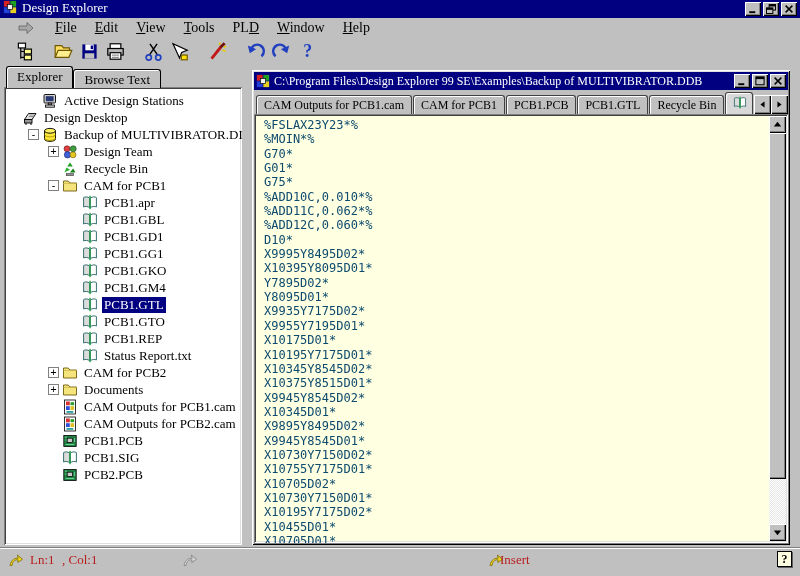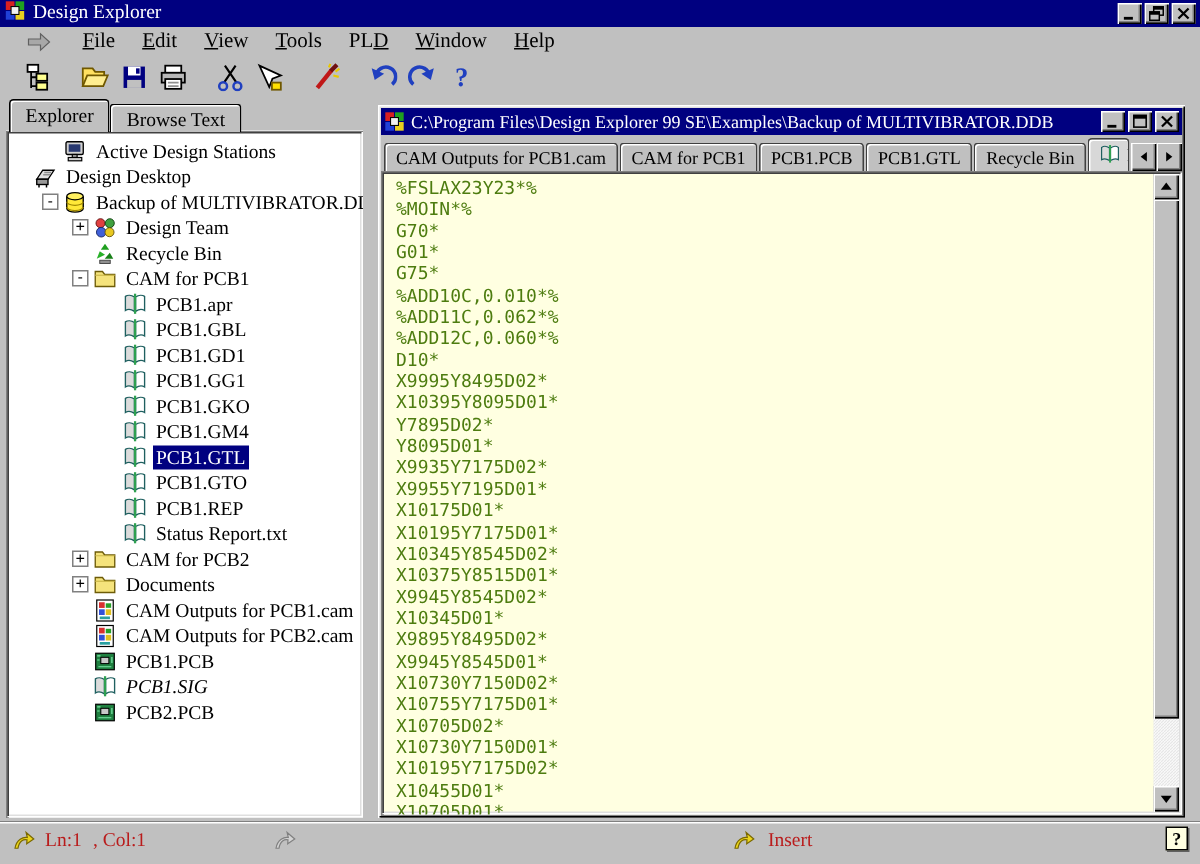--- a/index.html
+++ b/index.html
@@ -61,21 +61,21 @@
     border-radius:3px 3px 0 0; box-shadow: inset 1px 1px 0 #fff; height:19px; white-space:nowrap; margin-right:1px; }
   .dtab.active { height:22px; display:flex; align-items:center; gap:4px; margin-left:auto; max-width:96px; overflow:hidden;
     background:#d8d8d8; }
   .dtab.active .lbl { white-space:nowrap; }
   .tab-arrows { display:flex; flex:none; }
   .tab-arrow { width:17px; height:19px; display:flex; align-items:center; justify-content:center; }
 
   #editor-area { position:absolute; left:2px; top:44px; right:2px; bottom:2px; background:#ffffe1; overflow:hidden;
     box-shadow: inset 1px 1px 0 #808080, inset -1px -1px 0 #ffffff, inset 2px 2px 0 #404040, inset -2px -2px 0 #dfdfdf; }
   #editor-text { position:absolute; left:10px; top:4px; right:22px; bottom:0; overflow:hidden;
-    font-family:"DejaVu Sans Mono","Liberation Mono", monospace; font-size:12px; line-height:14.35px; color:#4d7c0f; white-space:pre; }
+    font-family:"DejaVu Sans Mono","Liberation Mono", monospace; font-size:12px; line-height:14.35px; color:#0c4a6e; white-space:pre; }
   #vscroll { position:absolute; top:2px; right:2px; width:17px; bottom:2px;
     background-color:#e6e6e6;
     background-image:linear-gradient(45deg,#fff 25%,transparent 25%,transparent 75%,#fff 75%),
                      linear-gradient(45deg,#fff 25%,transparent 25%,transparent 75%,#fff 75%);
     background-size:2px 2px; background-position:0 0,1px 1px; }
   .scroll-btn { position:absolute; left:0; width:17px; height:17px; display:flex; align-items:center; justify-content:center; }
   #vthumb { position:absolute; left:0; top:17px; width:17px; height:346px; }
 
   
   #statusbar { position:absolute; left:0; top:547px; width:800px; height:25px; background:#c0c0c0;
@@ -455,21 +455,21 @@
     <div class="tree-row" style="padding-left: 54px;">
       <span class="tree-icon">
         <svg viewBox="0 0 16 16" width="16" height="16">
           <rect x="1.8" y="2.5" width="12.4" height="11" fill="#1f8040" stroke="#000" stroke-width="0.8"></rect>
           <rect x="5.2" y="5.2" width="5.4" height="4.2" fill="#c8c8c8" stroke="#000" stroke-width="0.7"></rect>
           <path d="M2.8 4.2 h2.2 M2.8 7 h1.6 M12.6 5 v4 M3.6 11.5 h8.6" stroke="#7ce8a8" stroke-width="0.8"></path>
         </svg>
       </span>
       <span class="tree-label">PCB1.PCB</span>
     </div>
-    <div class="tree-row" style="padding-left: 54px; font-style: italic;">
+    <div class="tree-row" style="padding-left: 54px;">
       <span class="tree-icon">
         <svg viewBox="0 0 16 16" width="16" height="16">
           <path d="M7.6 3 C5.6 1.6 3 1.6 1.6 2.6 V12 C3 11.1 5.6 11.2 7.6 12.6 Z" fill="#dcdcdc" stroke="#1f6060" stroke-width="0.9"></path>
           <path d="M8.4 3 C10.4 1.6 13 1.6 14.4 2.6 V12 C13 11.1 10.4 11.2 8.4 12.6 Z" fill="#ffffff" stroke="#1f6060" stroke-width="0.9"></path>
           <rect x="7.3" y="0.8" width="1.5" height="13.4" fill="#2ea050"></rect>
         </svg>
       </span>
       <span class="tree-label">PCB1.SIG</span>
     </div>
     <div class="tree-row" style="padding-left: 54px;">
@@ -581,15 +581,15 @@
           <path d="M2 13.5 C3 7.5 7.5 5.8 10.2 6.3 L9.4 3 L14.5 7.3 L9.8 10.5 L10 7.9 C7.6 7.4 4.8 8.6 4 13.5 Z" fill="#ecd61c" stroke="#7a6800" stroke-width="0.8"></path>
         </svg></span></span>
   <span class="s-item" style="left:30px">Ln:1</span>
   <span class="s-item" style="left:62px">, Col:1</span>
   <span class="s-item" style="left:182px" id="sb-a2"><span><svg viewBox="0 0 16 16" width="16" height="16">
           <path d="M2 13.5 C3 7.5 7.5 5.8 10.2 6.3 L9.4 3 L14.5 7.3 L9.8 10.5 L10 7.9 C7.6 7.4 4.8 8.6 4 13.5 Z" fill="#d4d4d4" stroke="#808080" stroke-width="0.8"></path>
         </svg></span></span>
   <span class="s-item" style="left:488px" id="sb-a3"><span><svg viewBox="0 0 16 16" width="16" height="16">
           <path d="M2 13.5 C3 7.5 7.5 5.8 10.2 6.3 L9.4 3 L14.5 7.3 L9.8 10.5 L10 7.9 C7.6 7.4 4.8 8.6 4 13.5 Z" fill="#ecd61c" stroke="#7a6800" stroke-width="0.8"></path>
         </svg></span></span>
-  <span class="s-item" style="left:512px">Insert</span>
+  <span class="s-item" style="left:500px">Insert</span>
   <span id="status-help">?</span>
 </div>
 
 </body></html>

